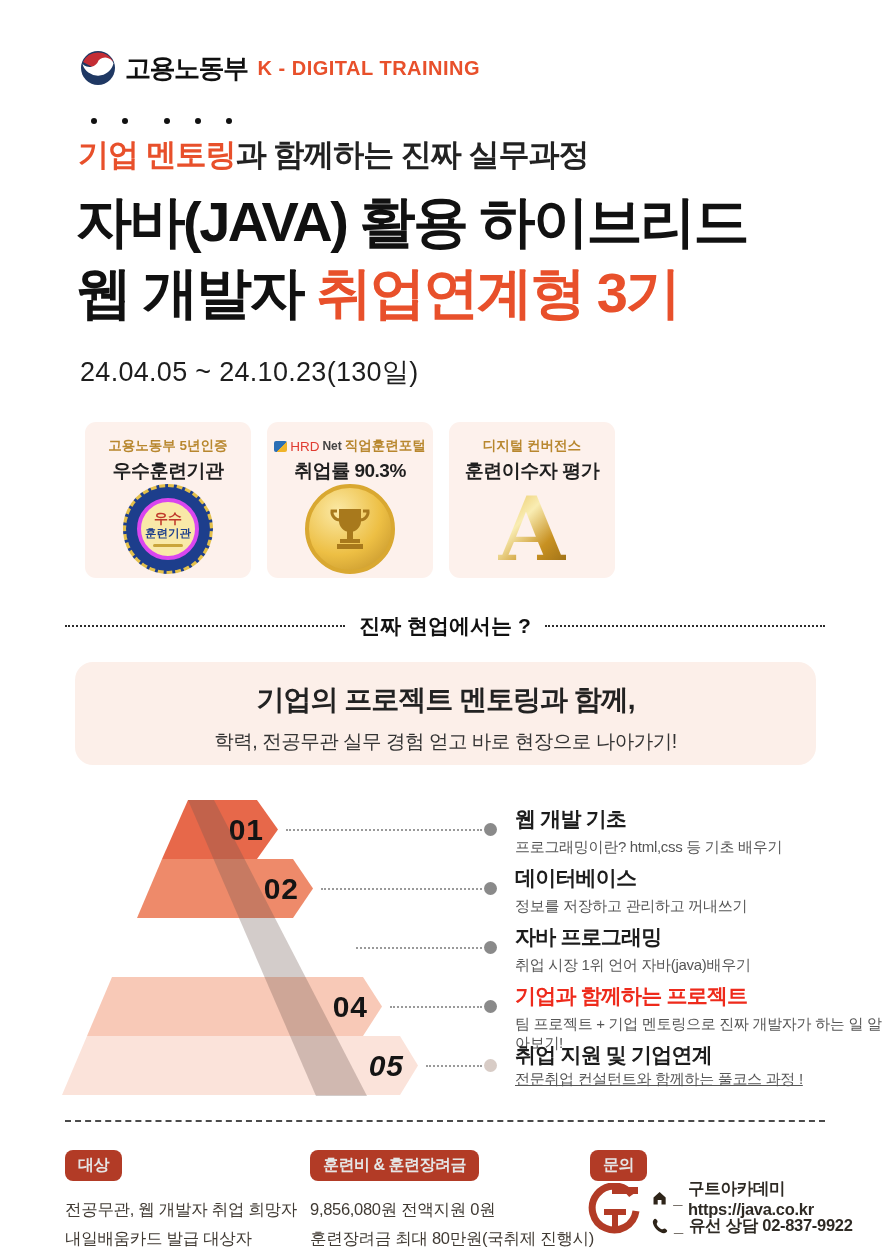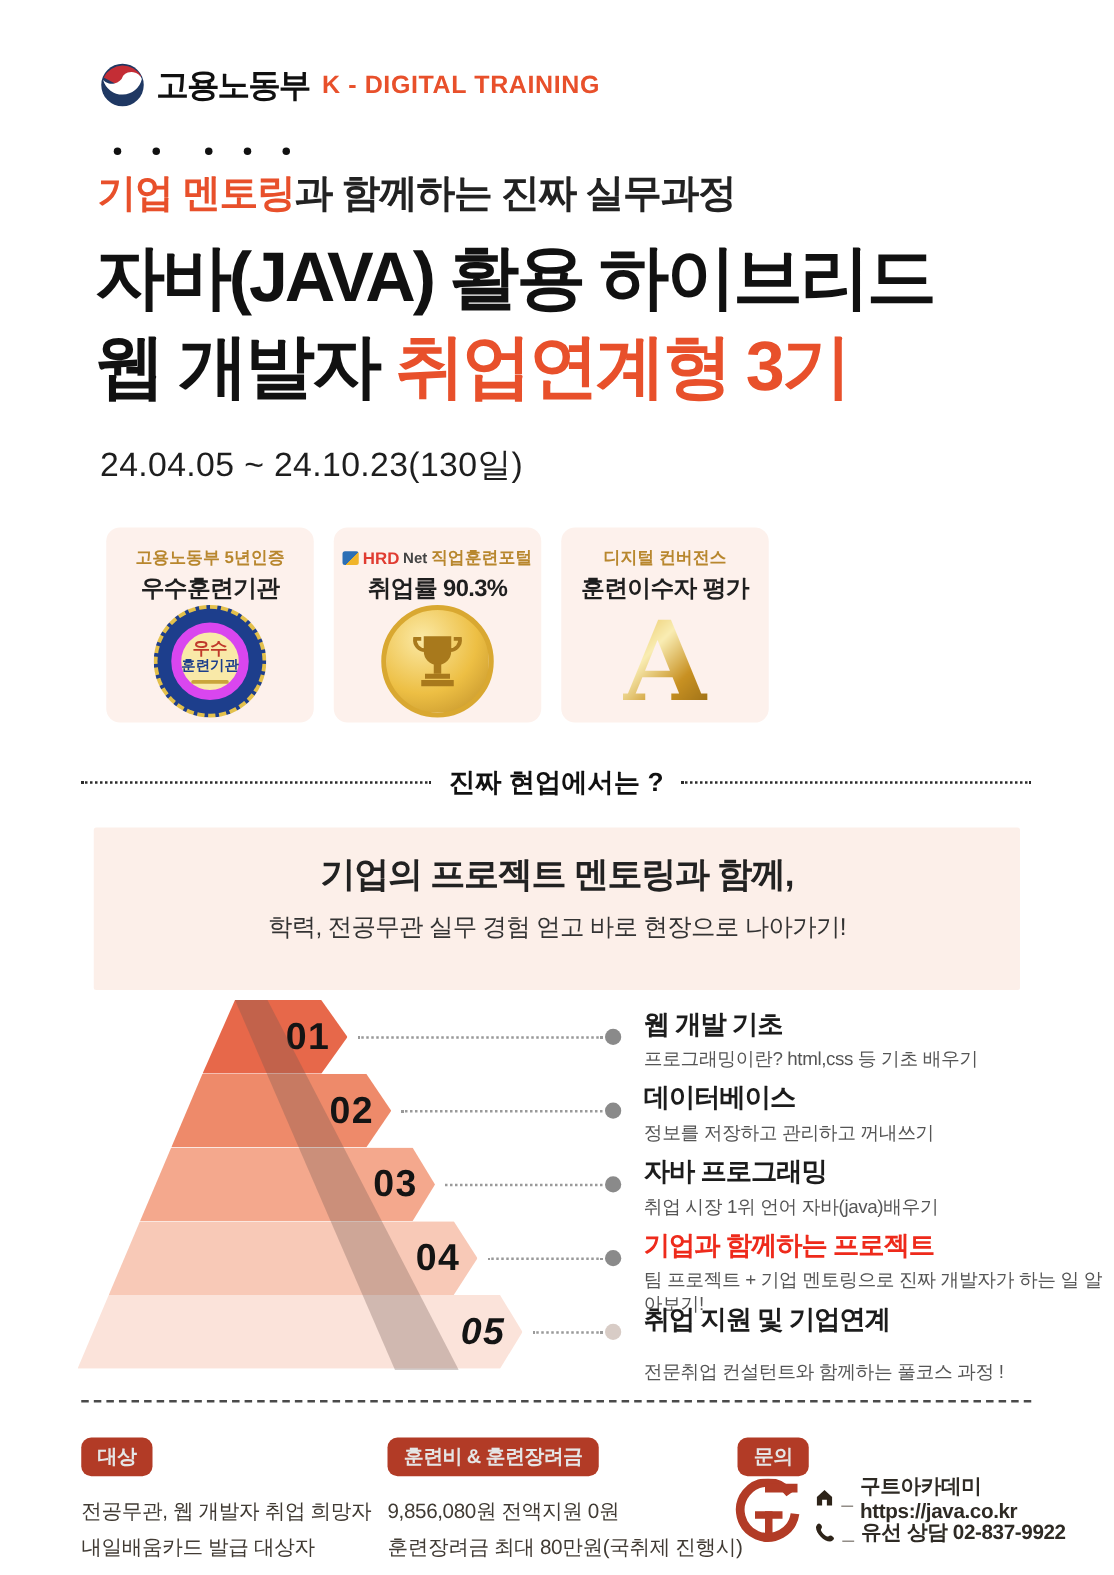--- a/index.html
+++ b/index.html
@@ -23,50 +23,50 @@
   
   .title { position:absolute; left:76px; top:186px; font-size:56px; font-weight:900; color:#111;
            letter-spacing:-2.5px; line-height:1.27; }
   .title .accent { color:#e8502b; }
   .period { position:absolute; left:80px; top:354px; font-size:27px; color:#1e1e1e; letter-spacing:0.3px; }
 
   
   .cards { position:absolute; left:85px; top:422px; display:flex; gap:16px; }
   .card { width:166px; height:156px; background:#fdf1ec; border-radius:11px; text-align:center; padding-top:15px; position:relative; }
   .card-label { font-size:13.5px; font-weight:700; color:#b8872e; height:18px; display:flex; justify-content:center; align-items:center; gap:3px; }
-  .card-label .hrd-red { color:#e03c31; font-weight:700; }
+  .card-label .hrd-red { color:#e03c31; font-weight:400; }
   .card-label .hrd-net { color:#444; font-weight:600; font-size:12px; }
   .hrd-ic { width:13px; height:11px; background:linear-gradient(135deg,#2c6fb5 55%, #f0b429 55%); border-radius:2px; display:inline-block; }
   .card-title { font-size:19px; font-weight:800; color:#1f1f1f; margin-top:3px; letter-spacing:-0.5px; }
   .card-icon { position:absolute; left:0; right:0; top:66px; bottom:8px; display:flex; align-items:center; justify-content:center; }
 
   .medal { width:90px; height:90px; border-radius:50%; background:#1d3e8c; border:3px dashed #e3c04b;
            display:flex; align-items:center; justify-content:center; }
-  .medal-inner { width:62px; height:62px; border-radius:50%; background:#f9e9a8; border:8px solid #d946ef;
+  .medal-inner { width:62px; height:62px; border-radius:50%; background:#f9e9a8; border:4px solid #d946ef;
                  display:flex; flex-direction:column; align-items:center; justify-content:center; }
   .medal-t1 { color:#c0392b; font-weight:900; font-size:14px; line-height:1.1; }
   .medal-t2 { color:#1d3e8c; font-weight:900; font-size:11.5px; line-height:1.2; }
   .medal-sub { width:30px; height:3px; background:#caa53a; border-radius:2px; margin-top:3px; }
 
   .coin { width:90px; height:90px; border-radius:50%;
           background:radial-gradient(circle at 35% 28%, #fbe9a5, #edbf44 55%, #c2922a 95%);
           border:4px solid #d9a831; display:flex; align-items:center; justify-content:center; }
 
   .grade { font-family:"DejaVu Serif", serif; font-size:88px; font-weight:700; line-height:1;
            background:linear-gradient(135deg,#e8c25a 10%,#f9edb3 38%,#c89122 68%,#9c6f16 95%);
            -webkit-background-clip:text; background-clip:text; color:transparent; }
 
   
   .divider { position:absolute; left:65px; top:612px; width:760px; display:flex; align-items:center; gap:14px; }
   .divider .line { flex:1; border-top:2.5px dotted #2c2c2c; }
   .divider .label { font-size:21px; font-weight:800; color:#111; white-space:nowrap; }
 
   
-  .hbox { position:absolute; left:75px; top:662px; width:741px; height:130px; background:#fcefe9;
-          border-radius:2px; text-align:center; }
+  .hbox { position:absolute; left:75px; top:662px; width:741px; height:103px; background:#fcefe9;
+          border-radius:18px; text-align:center; }
   .hbox-title { margin-top:19px; font-size:28px; font-weight:800; color:#222; letter-spacing:-1px; }
   .hbox-sub { margin-top:9px; font-size:19.5px; color:#333; letter-spacing:-0.5px; }
 
   
   .pyramid { position:absolute; left:62px; top:800px; width:362px; height:296px; }
   .band { position:absolute; left:0; height:59px; }
   .band .num { position:absolute; right:14px; top:50%; transform:translateY(-50%);
                font-size:30px; font-weight:800; color:#141414; letter-spacing:1px; }
   .b1 { top:0; width:216px; background:#e7684a;
         clip-path:polygon(126px 0, 195px 0, 216px 50%, 195px 100%, 100px 100%); }
@@ -196,23 +196,20 @@
     <div class="hbox-sub">학력, 전공무관 실무 경험  얻고 바로 현장으로 나아가기!</div>
   </div>
 
   <div class="pyramid">
     <div class="band b1">
         <span class="num">01</span>
       </div>
     <div class="band b2">
         <span class="num">02</span>
       </div>
-    <div class="band b3">
-        <span class="num">03</span>
-      </div>
     <div class="band b4">
         <span class="num">04</span>
       </div>
     <div class="band b5">
         <span class="num">05</span>
       </div>
     <div class="pyr-shadow"></div>
   </div>
 
   <div class="connector" style="left:286px;top:829px;width:196px;"></div>
@@ -238,21 +235,21 @@
     <div class="step" style="top:123px;">
       <div class="step-title">자바 프로그래밍</div>
       <div class="step-desc">취업 시장 1위 언어  자바(java)배우기</div>
     </div>
     <div class="step" style="top:182px;">
       <div class="step-title red">기업과 함께하는 프로젝트</div>
       <div class="step-desc">팀 프로젝트 + 기업 멘토링으로 진짜 개발자가 하는 일 알아보기!</div>
     </div>
     <div class="step" style="top:241px;">
       <div class="step-title">취업 지원 및 기업연계</div>
-      <div class="step-desc" style="margin-top:19px;">전문취업 컨설턴트와 함께하는 풀코스 과정 !</div>
+      <div class="step-desc" style="margin-top:1px;text-decoration:underline;">전문취업 컨설턴트와 함께하는 풀코스 과정 !</div>
     </div>
   </div>
 
   <div class="bottom-divider"></div>
 
   <div class="fgroup fg1">
     <span class="fbadge">대상</span>
     <div class="flines">
       <div>전공무관, 웹 개발자 취업 희망자</div>
       <div>내일배움카드 발급 대상자</div>

